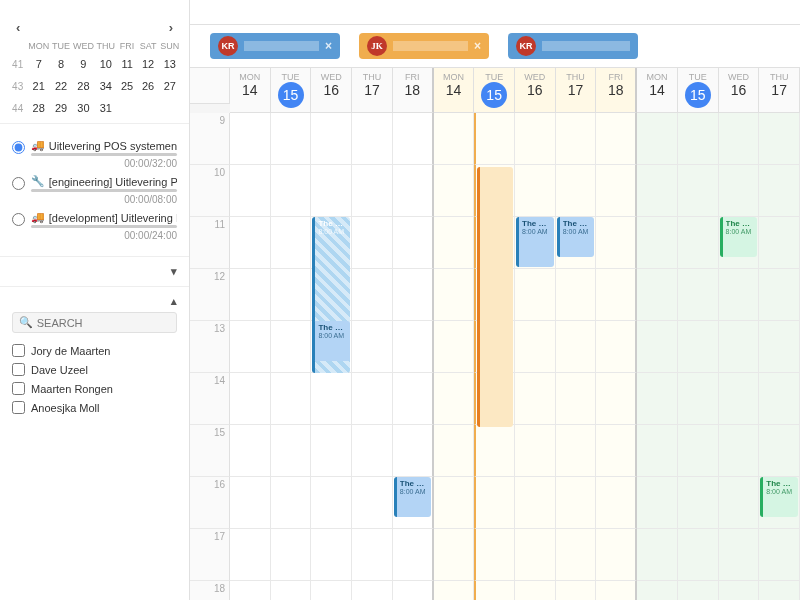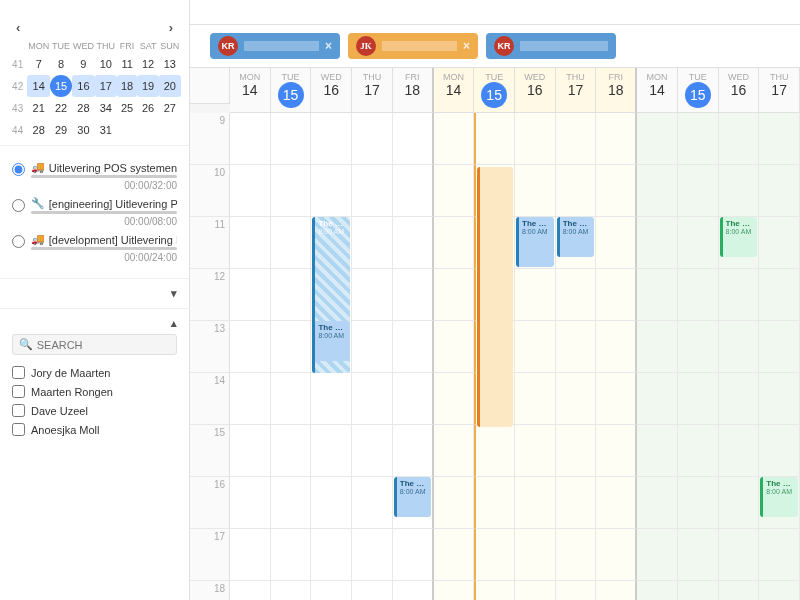--- a/index.html
+++ b/index.html
@@ -171,21 +171,21 @@
     .main-subtitle {
       font-size: 10px;
       color: #aaa;
       letter-spacing: 0.5px;
       margin-top: 2px;
     }
 
     
     .week-filters {
       display: flex;
-      gap: 8px;
+      gap: 19px;
       padding: 8px 20px;
       background: #fff;
       border-bottom: 1px solid #e0e0e0;
     }
     .week-filter {
       display: flex;
       align-items: center;
       border-radius: 4px;
       padding: 3px 8px;
       font-size: 11px;
@@ -345,30 +345,20 @@
             <td class="week-num">41</td>
             <td>7</td>
             <td>8</td>
             <td>9</td>
             <td>10</td>
             <td>11</td>
             <td>12</td>
             <td>13</td>
           </tr>
           <tr>
-            <td class="week-num">42</td>
-            <td class="selected-week">14</td>
-            <td class="today">15</td>
-            <td class="selected-week">16</td>
-            <td class="selected-week">17</td>
-            <td class="selected-week">18</td>
-            <td class="selected-week">19</td>
-            <td class="selected-week">20</td>
-          </tr>
-          <tr>
             <td class="week-num">43</td>
             <td>21</td>
             <td>22</td>
             <td>28</td>
             <td>34</td>
             <td>25</td>
             <td>26</td>
             <td>27</td>
           </tr>
           <tr>
@@ -448,25 +438,25 @@
       <span class="search-icon">🔍</span>
       <input type="text" placeholder="SEARCH" style="">
     </div>
     <div class="user-list" id="user-list">
         <div class="user-item">
           <input type="checkbox" style="">
           <span>Jory de Maarten</span>
         </div>
         <div class="user-item">
           <input type="checkbox" style="">
-          <span>Maarten Rongen</span>
+          <span>Dave Uzeel</span>
         </div>
         <div class="user-item">
           <input type="checkbox" style="">
-          <span>Dave Uzeel</span>
+          <span>Maarten Rongen</span>
         </div>
         <div class="user-item">
           <input type="checkbox" style="">
           <span>Anoesjka Moll</span>
         </div>
       </div>
   </div>
 </div>
 
 <div class="main">

